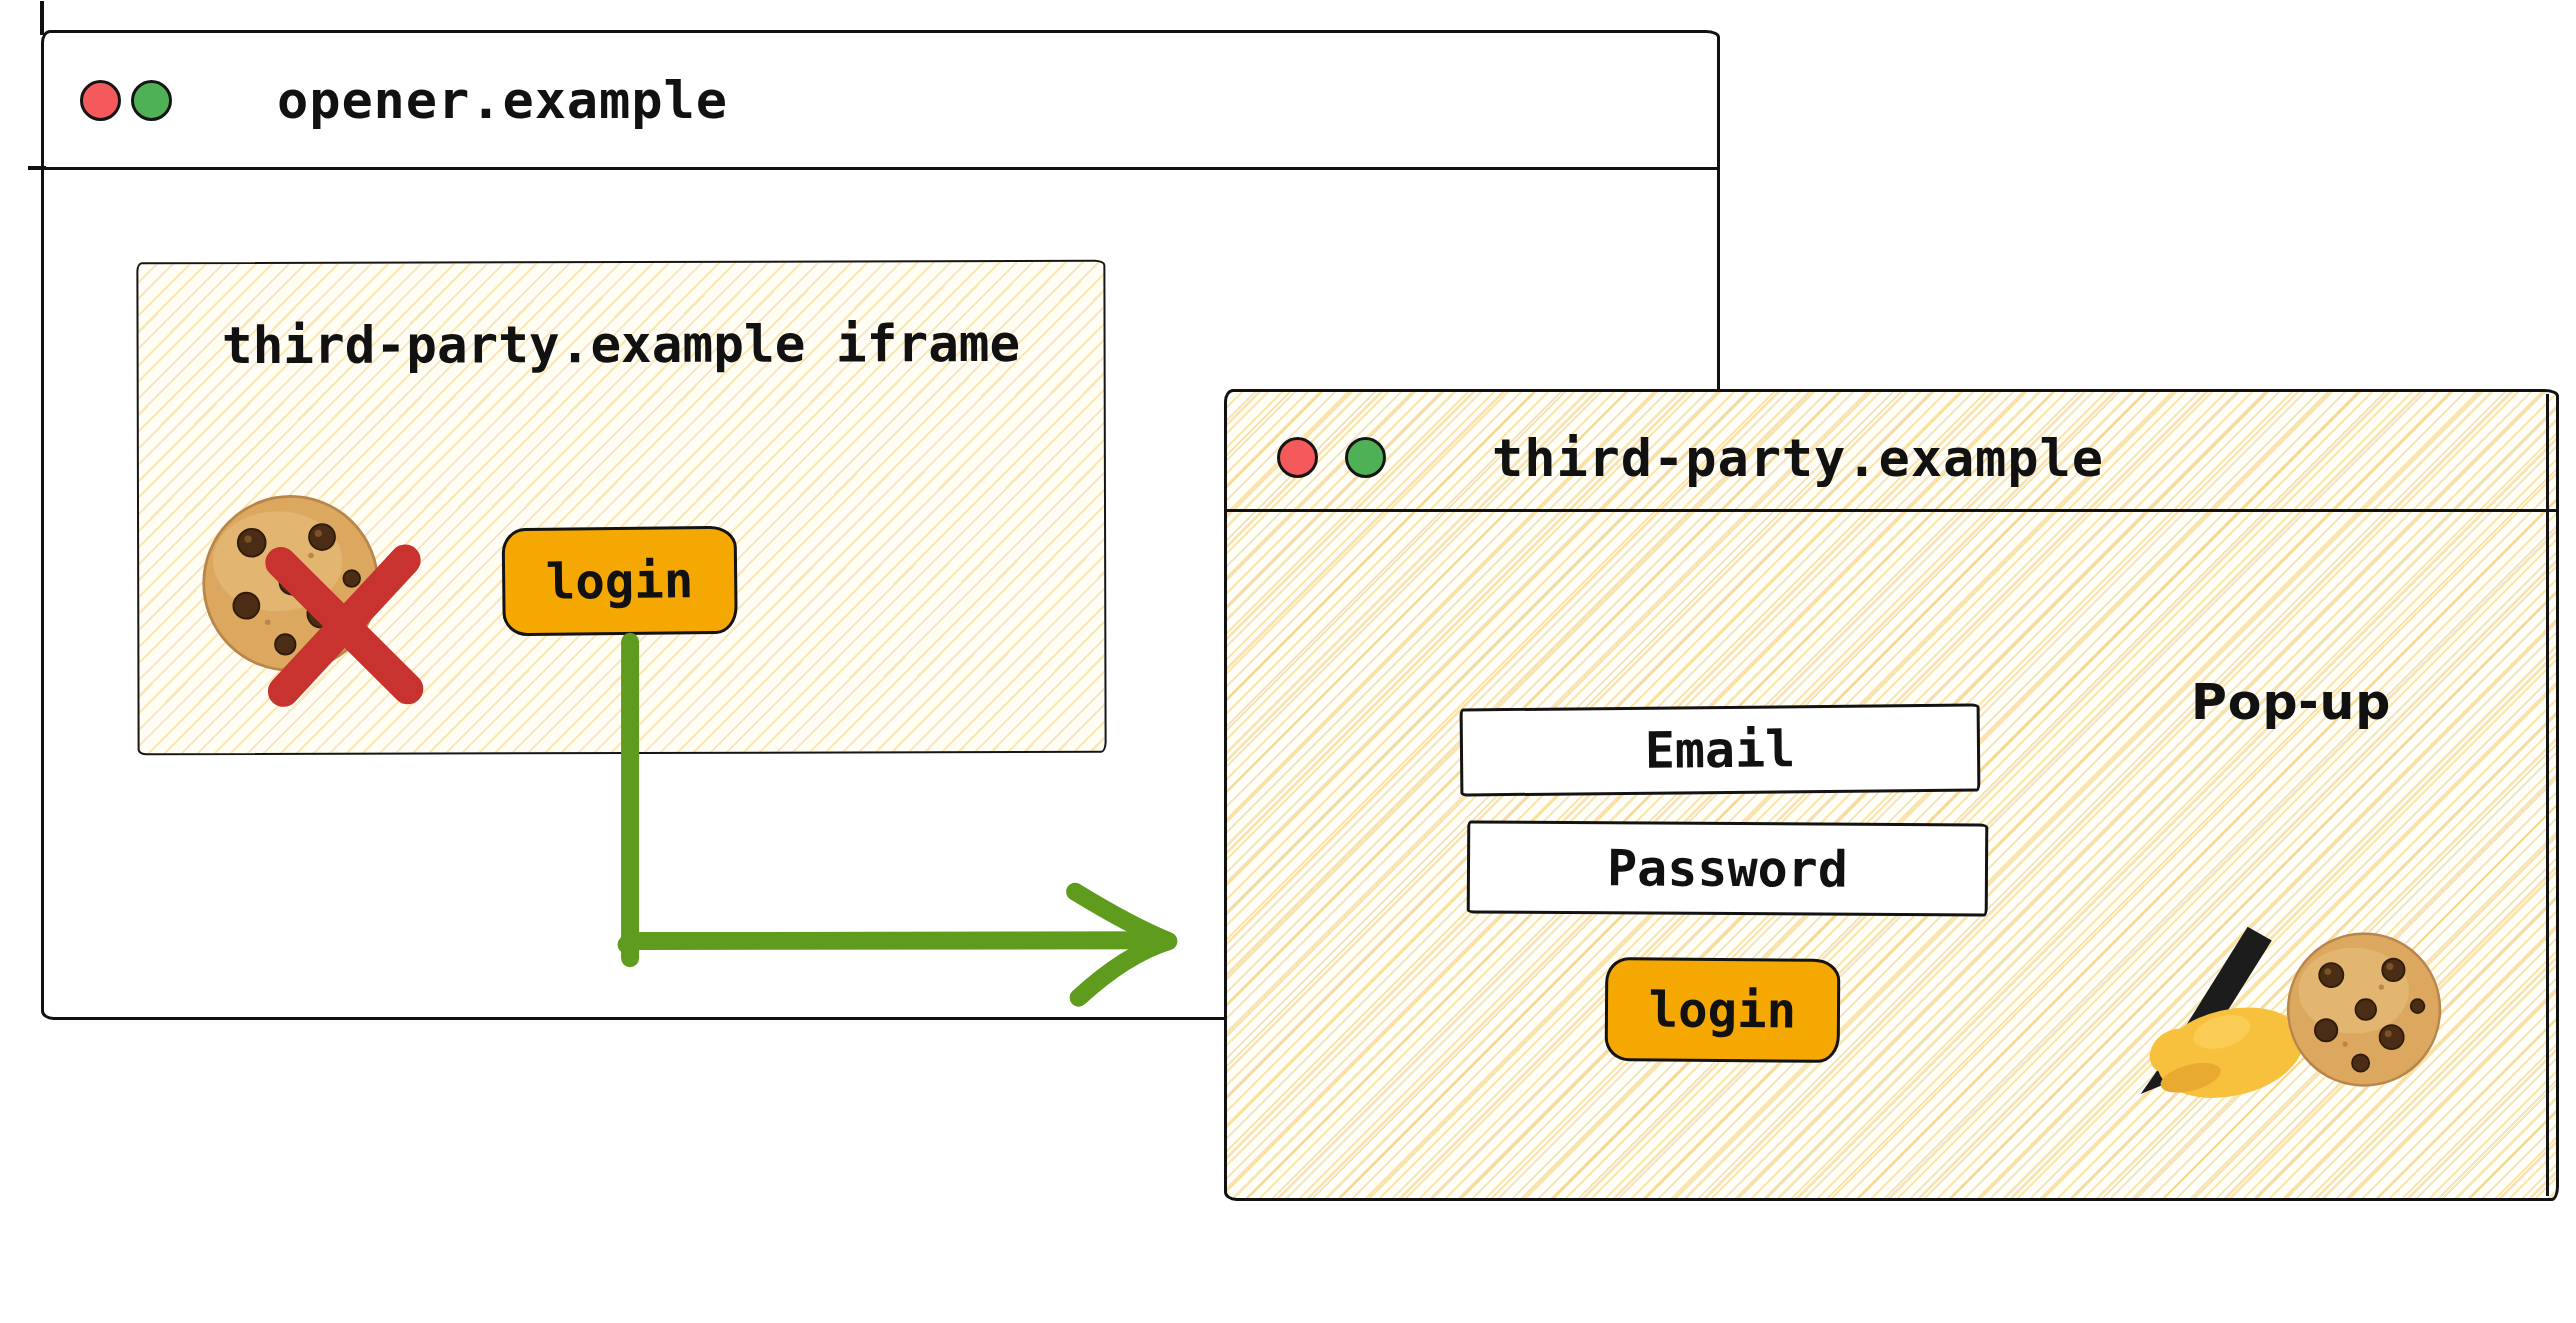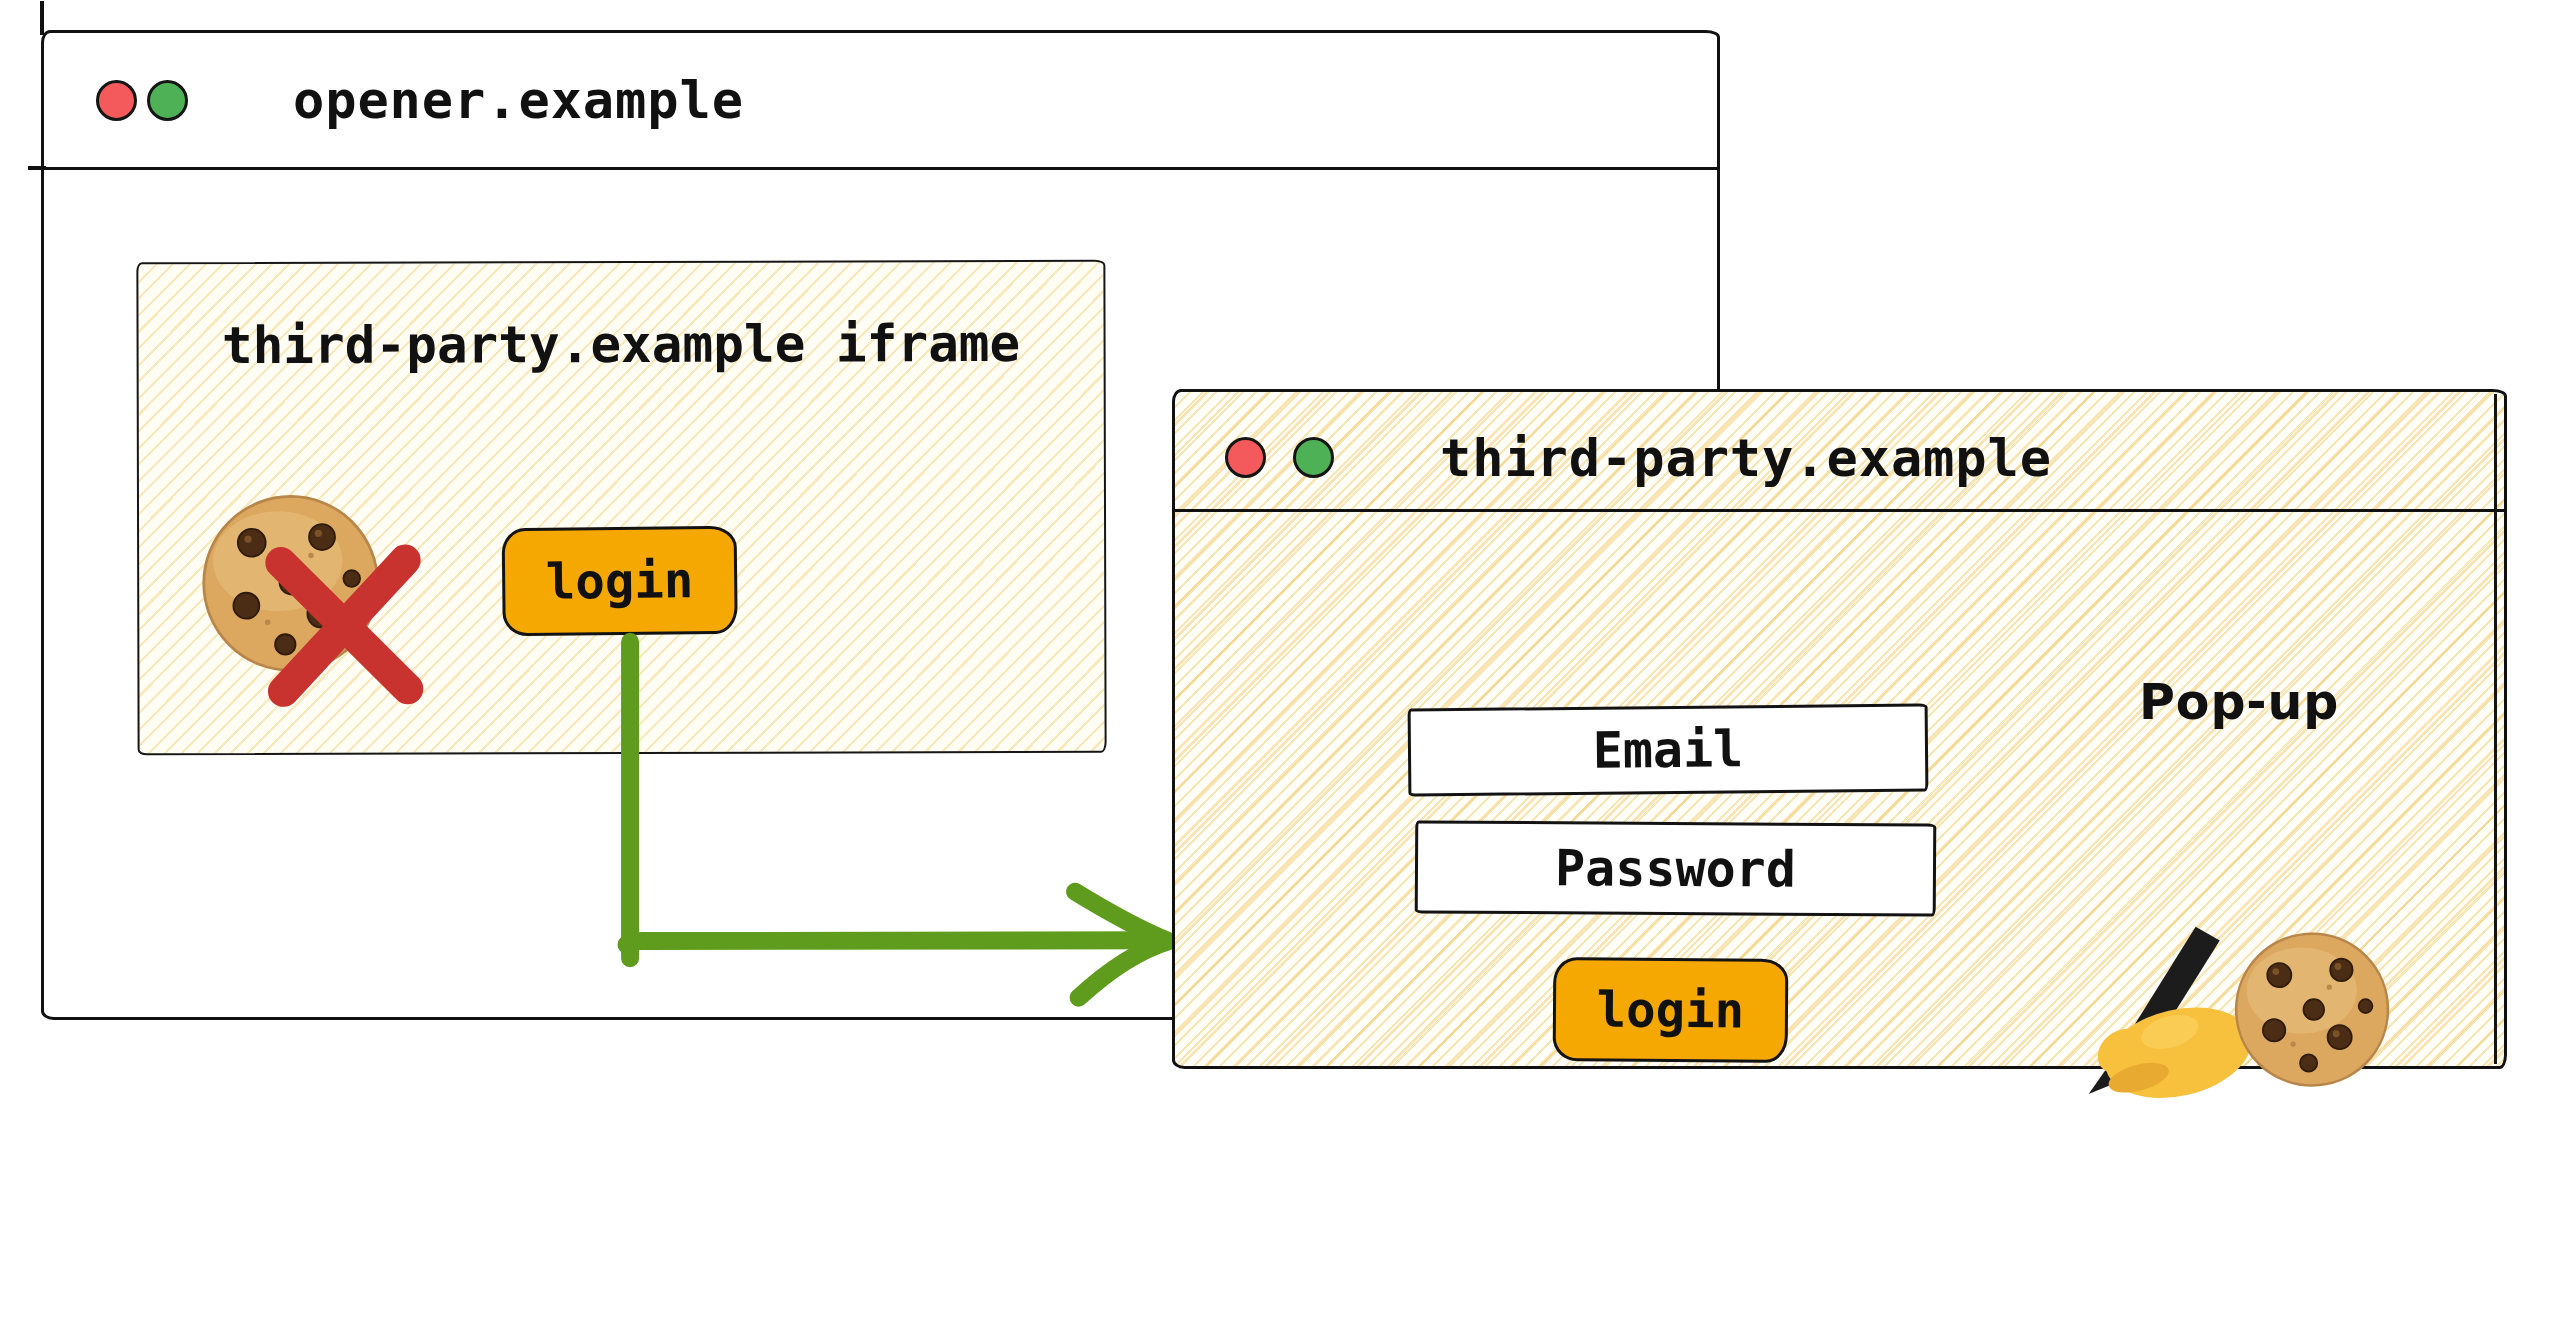--- a/index.html
+++ b/index.html
@@ -11,21 +11,21 @@
   .win{position:absolute;border:3.6px solid #111111;background:#ffffff;box-sizing:border-box;}
   .sketch{border-radius:9px 14.4px 7.2px 12.6px / 12.6px 7.2px 14.4px 9px;}
   .titlebar{display:flex;align-items:center;box-sizing:border-box;border-bottom:3.6px solid #111111;}
   .dot{width:41px;height:41px;border-radius:50%;border:3.6px solid #151515;box-sizing:border-box;flex:0 0 auto;}
   .dot.red{background:#F4595B;}
   .dot.green{background:#4FB155;}
   .title-text{font-size:52px;letter-spacing:0.9px;white-space:nowrap;}
 
   
   .opener{left:41px;top:30px;width:1679px;height:990px;z-index:1;}
-  .opener .titlebar{height:137px;padding-left:52px;gap:10px;border-bottom-width:3.6px;}
+  .opener .titlebar{height:137px;padding-left:36px;gap:10px;border-bottom-width:3.6px;}
   .opener .title-text{margin-left:95px;}
   .opener::before{content:"";position:absolute;left:-3.6px;top:-32px;width:3.6px;height:34px;background:#111;}
   .opener::after{content:"";position:absolute;left:-16px;top:133px;width:18px;height:3.6px;background:#111;}
 
   
   .hatch-light{
     background-color:#FFFDF4;
     background-image:repeating-linear-gradient(135deg, rgba(243,216,140,0.55) 0 2.2px, transparent 2.2px 11.7px);
   }
   .hatch-dense{
@@ -53,21 +53,21 @@
 
   .cookie-svg{position:absolute;pointer-events:none;}
   .cookie-iframe{left:59px;top:227px;width:185px;height:185px;}
 
   .x-mark{position:absolute;left:126px;top:283px;width:158px;height:158px;}
   .x-mark i{position:absolute;left:50%;top:50%;width:210px;height:31px;background:#C8322F;border-radius:16px;}
   .x-mark i.a{transform:translate(-50%,-50%) rotate(45deg);}
   .x-mark i.b{transform:translate(-50%,-50%) rotate(-47deg);}
 
   
-  .popup{left:1172px;top:389px;width:1335px;height:680px;z-index:3;}
+  .popup{left:1224px;top:389px;width:1335px;height:812px;z-index:3;}
   .popup .titlebar{height:120px;padding-left:50px;padding-top:14.4px;gap:27px;}
   .popup .title-text{margin-left:79px;}
   .popup::after{content:"";position:absolute;top:1.8px;bottom:1.8px;right:7.2px;width:2.7px;background:#141414;}
   .popup-content{position:relative;width:100%;height:calc(100% - 124px);}
 
   .field{
     position:absolute;display:flex;align-items:center;justify-content:center;
     background:#ffffff;border:3.6px solid #131313;box-sizing:border-box;
     font-size:50px;border-radius:3.6px 9px 3.6px 7.2px / 7.2px 3.6px 9px 3.6px;cursor:text;
   }

